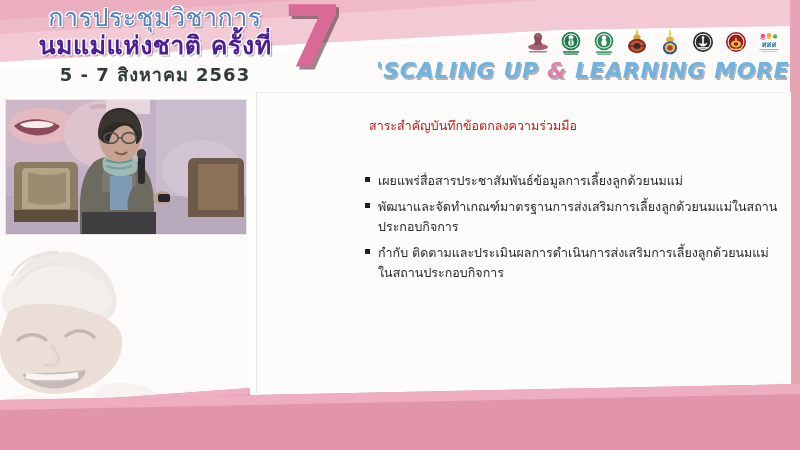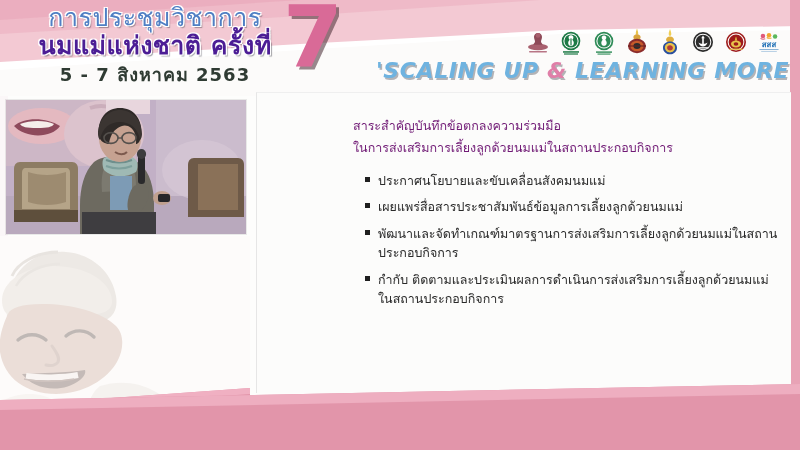--- a/index.html
+++ b/index.html
@@ -104,22 +104,22 @@
   }
 
   
   .content{
     position:absolute;left:256px;top:92px;width:534px;height:300px;z-index:4;
     background:#fcfcfb;
     border-left:1px solid #e6e6e6;
     border-top:1px solid #efefef;
   }
   .heading{
-    position:absolute;left:96px;top:22px;width:420px;
-    font-size:12.5px;color:#701a75;line-height:1.72;
+    position:absolute;left:112px;top:22px;width:420px;
+    font-size:12.5px;color:#b91c1c;line-height:1.72;
     font-family:"DejaVu Sans","Liberation Sans",sans-serif;
   }
   .bullets{
     position:absolute;left:108px;top:78px;width:415px;
     font-size:12.5px;color:#2a2a2a;
     font-family:"DejaVu Sans","Liberation Sans",sans-serif;
   }
   .bullet{display:flex;align-items:flex-start;margin-bottom:7px;line-height:1.55;}
   .bullet .mark{
     flex:0 0 auto;width:5px;height:5px;background:#1f1f1f;
@@ -260,28 +260,23 @@
         <rect x="6" y="22.2" width="18" height="1" fill="#1e6fb5" opacity=".35"></rect>
       </svg>
     </div>
   </div>
 
   <div class="left-strip"></div>
 
   <div class="content">
     <div class="heading">
       <div>สาระสำคัญบันทึกข้อตกลงความร่วมมือ</div>
-      <div>ในการส่งเสริมการเลี้ยงลูกด้วยนมแม่ในสถานประกอบกิจการ</div>
     </div>
 
     <div class="bullets">
-      <div class="bullet">
-        <span class="mark"></span>
-        <span class="txt">ประกาศนโยบายและขับเคลื่อนสังคมนมแม่</span>
-      </div>
       <div class="bullet">
         <span class="mark"></span>
         <span class="txt">เผยแพร่สื่อสารประชาสัมพันธ์ข้อมูลการเลี้ยงลูกด้วยนมแม่</span>
       </div>
       <div class="bullet">
         <span class="mark"></span>
         <span class="txt">พัฒนาและจัดทำเกณฑ์มาตรฐานการส่งเสริมการเลี้ยงลูกด้วยนมแม่ในสถานประกอบกิจการ</span>
       </div>
       <div class="bullet">
         <span class="mark"></span>

